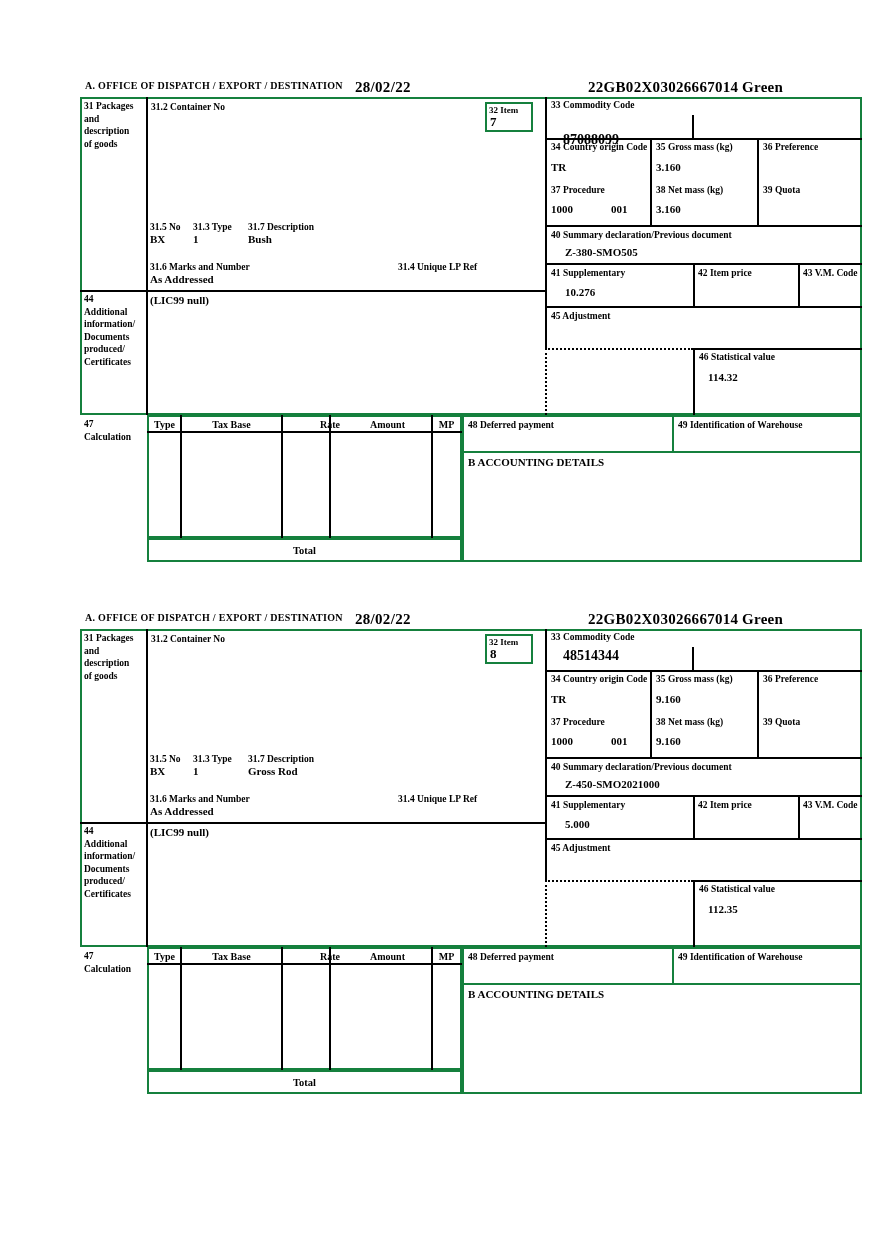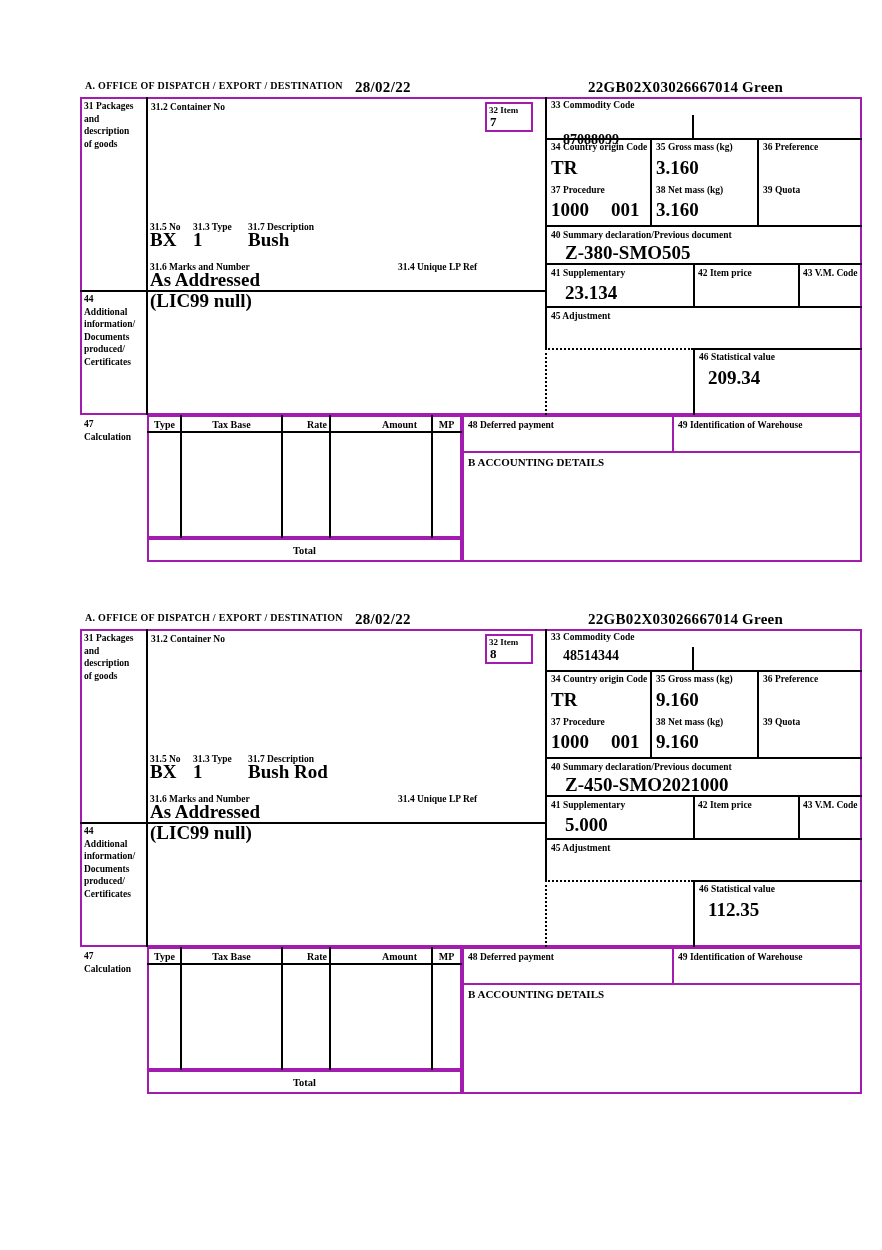--- a/index.html
+++ b/index.html
@@ -1,30 +1,30 @@
 <!DOCTYPE html>
 <html><head>
 <meta charset="utf-8">
 <style>
   html,body{margin:0;padding:0;background:#fff;}
   #page{position:relative;width:882px;height:1250px;background:#fff;overflow:hidden;
         font-family:"Liberation Serif",serif;color:#000;font-weight:bold;}
   .sad-form{position:absolute;left:0;width:882px;height:484px;}
   .abs{position:absolute;}
   .lbl{font-size:9.5px;line-height:12.5px;white-space:pre-line;}
-  .val{font-size:19px;line-height:15px;white-space:nowrap;}
+  .val{font-size:11px;line-height:15px;white-space:nowrap;}
   .hdr-small{font-size:10px;letter-spacing:.3px;}
   .hdr-val{font-size:15px;letter-spacing:.3px;}
-  .box{position:absolute;border:2px solid #a21caf;box-sizing:border-box;}
+  .box{position:absolute;border:2px solid #15803d;box-sizing:border-box;}
   .line{position:absolute;background:#000;}
   .vdot{position:absolute;width:0;border-left:2px dotted #000;}
   .hdot{position:absolute;height:0;border-top:2px dotted #000;}
   .colhead{position:absolute;font-size:10px;top:341px;}
   .ctr{text-align:center;}
-  .rgt{text-align:right;}
+  .rgt{text-align:left;padding-left:39px;}
 </style>
 </head>
 <body>
 
 <div id="page">
 <div class="sad-form" style="top: 78px;">
 
   <div class="abs hdr-small" style="left:85px;top:2px">A.  OFFICE OF DISPATCH / EXPORT / DESTINATION</div>
   <div class="abs hdr-val" style="left:355px;top:1px">28/02/22</div>
   <div class="abs hdr-val" style="left:588px;top:1px">22GB02X03026667014</div>
@@ -90,30 +90,30 @@
 
   <div class="abs lbl" style="left:551px;top:151px">40 Summary declaration/Previous document</div>
   <div class="abs val" style="left:565px;top:167px">Z-380-SMO505</div>
   <div class="line" style="left:545px;top:185px;width:317px;height:2px"></div>
 
   <div class="line" style="left:693px;top:185px;width:2px;height:45px"></div>
   <div class="line" style="left:798px;top:185px;width:2px;height:45px"></div>
   <div class="abs lbl" style="left:551px;top:189px">41 Supplementary</div>
   <div class="abs lbl" style="left:698px;top:189px">42 Item price</div>
   <div class="abs lbl" style="left:803px;top:189px">43 V.M. Code</div>
-  <div class="abs val" style="left:565px;top:207px">23.134</div>
+  <div class="abs val" style="left:565px;top:207px">10.276</div>
   <div class="line" style="left:545px;top:228px;width:317px;height:2px"></div>
 
   <div class="abs lbl" style="left:551px;top:232px">45 Adjustment</div>
 
   <div class="hdot" style="left:545px;top:270px;width:148px"></div>
   <div class="line" style="left:693px;top:270px;width:169px;height:2px"></div>
   <div class="line" style="left:693px;top:270px;width:2px;height:67px"></div>
   <div class="abs lbl" style="left:699px;top:273px">46 Statistical value</div>
-  <div class="abs val" style="left:708px;top:292px">209.34</div>
+  <div class="abs val" style="left:708px;top:292px">114.32</div>
 
   <div class="abs lbl" style="left:84px;top:340px;width:60px">47
 Calculation</div>
   <div class="box" style="left:147px;top:337px;width:315px;height:123px"></div>
   <div class="line" style="left:147px;top:353px;width:315px;height:2px"></div>
   <div class="line" style="left:180px;top:337px;width:2px;height:123px"></div>
   <div class="line" style="left:281px;top:337px;width:2px;height:123px"></div>
   <div class="line" style="left:329px;top:337px;width:2px;height:123px"></div>
   <div class="line" style="left:431px;top:337px;width:2px;height:123px"></div>
   <div class="colhead ctr" style="left:147px;width:35px">Type</div>
@@ -154,21 +154,21 @@
   <div class="box" style="left:485px;top:24px;width:48px;height:30px">
     <div class="abs lbl" style="left:2px;top:0px;font-size:9px">32 Item</div>
     <div class="abs val" style="left:3px;top:10px;font-size:13px">8</div>
   </div>
 
   <div class="abs lbl" style="left:150px;top:143px">31.5 No</div>
   <div class="abs lbl" style="left:193px;top:143px">31.3 Type</div>
   <div class="abs lbl" style="left:248px;top:143px">31.7 Description</div>
   <div class="abs val" style="left:150px;top:154px">BX</div>
   <div class="abs val" style="left:193px;top:154px">1</div>
-  <div class="abs val" style="left:248px;top:154px">Bush Rod</div>
+  <div class="abs val" style="left:248px;top:154px">Gross Rod</div>
 
   <div class="abs lbl" style="left:150px;top:183px">31.6 Marks and Number</div>
   <div class="abs lbl" style="left:398px;top:183px">31.4 Unique LP Ref</div>
   <div class="abs val" style="left:150px;top:194px">As Addressed</div>
 
   <div class="line" style="left:80px;top:212px;width:467px;height:2px"></div>
   <div class="abs lbl" style="left:84px;top:215px;width:60px">44
 Additional
 information/
 Documents

